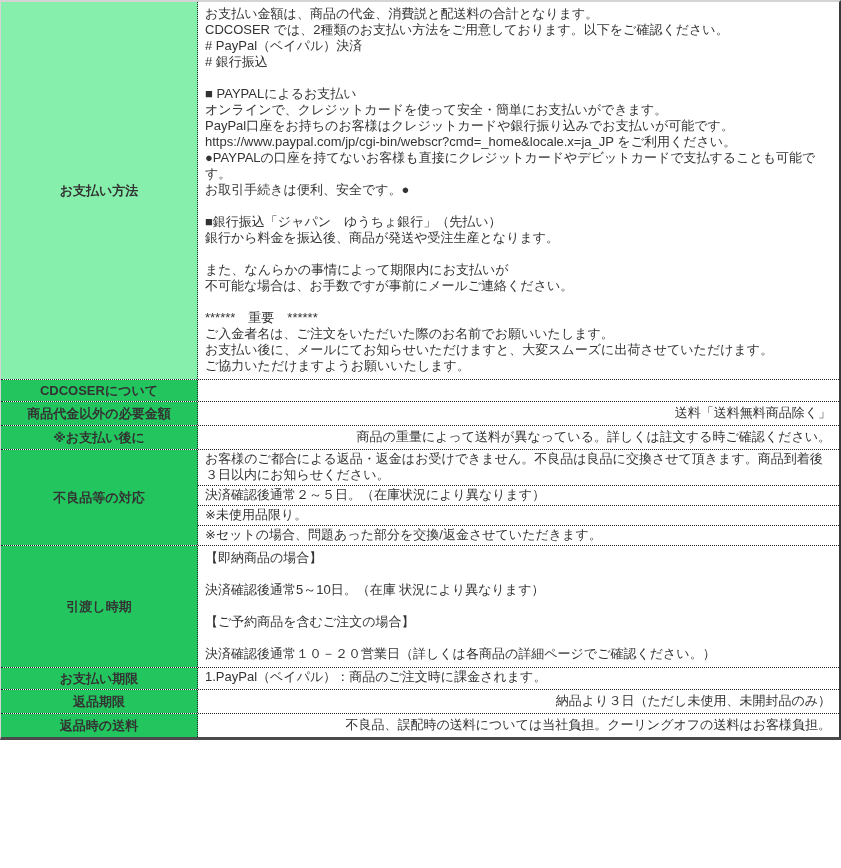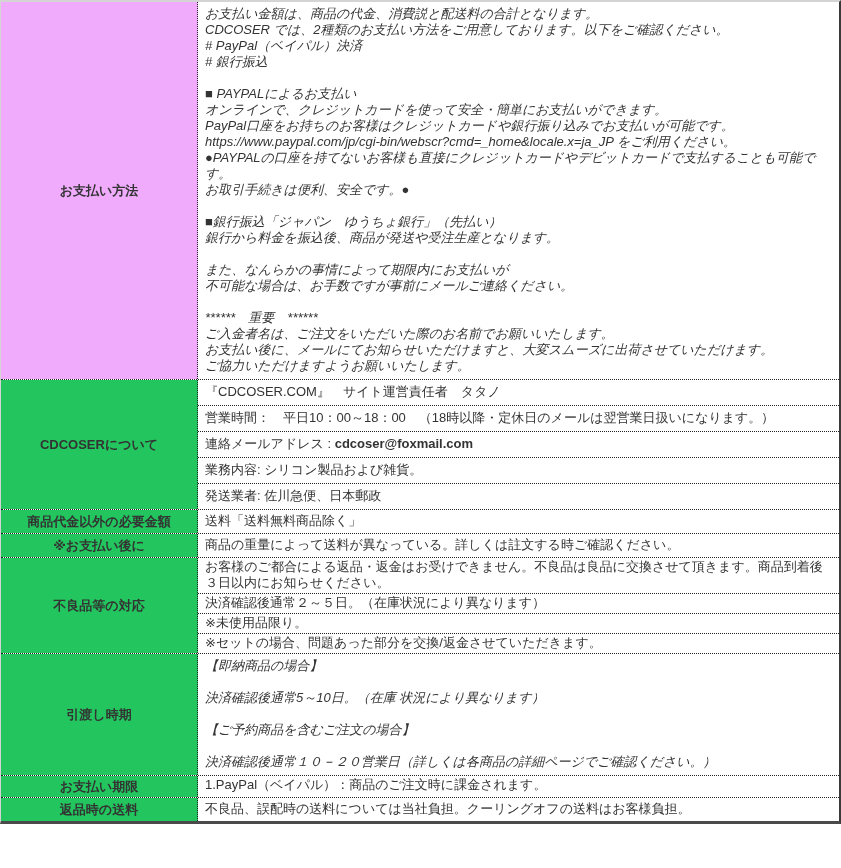--- a/index.html
+++ b/index.html
@@ -29,38 +29,38 @@
     border-right: 1px dotted #222222;
     display: flex;
     align-items: center;
     justify-content: center;
     text-align: center;
     font-weight: bold;
     font-size: 13px;
     line-height: 17px;
     padding: 2px 4px;
   }
-  .row-payment-method .label-cell { background: #f0abfc; }
+  .row-payment-method .label-cell { background: #86efac; }
   .content-cell {
     flex: 1 1 auto;
     box-sizing: border-box;
     font-size: 13px;
     line-height: 16px;
     min-width: 0;
   }
-  .pad { padding: 4px 8px 5px 7px; font-style: italic; }
+  .pad { padding: 4px 8px 5px 7px; }
   .line { min-height: 16px; white-space: pre-wrap; word-break: break-all; }
   .subrow {
     border-bottom: 1px dotted #222222;
     padding: 4px 8px 5px 7px;
     word-break: break-all;
   }
   .subrow:last-child { border-bottom: none; }
   .subrow.tight { padding: 1px 8px 2px 7px; }
-  .single { padding: 3px 8px 4px 7px; word-break: break-all; }
+  .single { padding: 3px 8px 4px 7px; word-break: break-all; text-align: right; }
   .email { font-weight: bold; }
 </style>
 </head>
 <body>
 
 <div class="tbl">
 
   <div class="row row-payment-method">
     <div class="label-cell">お支払い方法</div>
     <div class="content-cell pad">
@@ -84,27 +84,20 @@
       <div class="line"></div>
       <div class="line">******　重要　******</div>
       <div class="line">ご入金者名は、ご注文をいただいた際のお名前でお願いいたします。</div>
       <div class="line">お支払い後に、メールにてお知らせいただけますと、大変スムーズに出荷させていただけます。</div>
       <div class="line">ご協力いただけますようお願いいたします。</div>
     </div>
   </div>
 
   <div class="row">
     <div class="label-cell">CDCOSERについて</div>
-    <div class="content-cell">
-      <div class="subrow">『CDCOSER.COM』　サイト運営責任者　タタノ</div>
-      <div class="subrow">営業時間：　平日10：00～18：00　（18時以降・定休日のメールは翌営業日扱いになります。）</div>
-      <div class="subrow"><span>連絡メールアドレス : </span><span class="email">cdcoser@foxmail.com</span></div>
-      <div class="subrow">業務内容: シリコン製品および雑貨。</div>
-      <div class="subrow">発送業者: 佐川急便、日本郵政</div>
-    </div>
   </div>
 
   <div class="row">
     <div class="label-cell">商品代金以外の必要金額</div>
     <div class="content-cell single">送料「送料無料商品除く」</div>
   </div>
 
   <div class="row">
     <div class="label-cell">※お支払い後に</div>
     <div class="content-cell single">商品の重量によって送料が異なっている。詳しくは註文する時ご確認ください。</div>
@@ -133,19 +126,23 @@
     </div>
   </div>
 
   <div class="row">
     <div class="label-cell">お支払い期限</div>
     <div class="content-cell">
       <div class="subrow tight">1.PayPal（ベイパル）：商品のご注文時に課金されます。</div>
     </div>
   </div>
 
+  <div class="row">
+    <div class="label-cell">返品期限</div>
+    <div class="content-cell single">納品より３日（ただし未使用、未開封品のみ）</div>
+  </div>
 
   <div class="row">
     <div class="label-cell">返品時の送料</div>
     <div class="content-cell single">不良品、誤配時の送料については当社負担。クーリングオフの送料はお客様負担。</div>
   </div>
 
 </div>
 
 </body></html>

